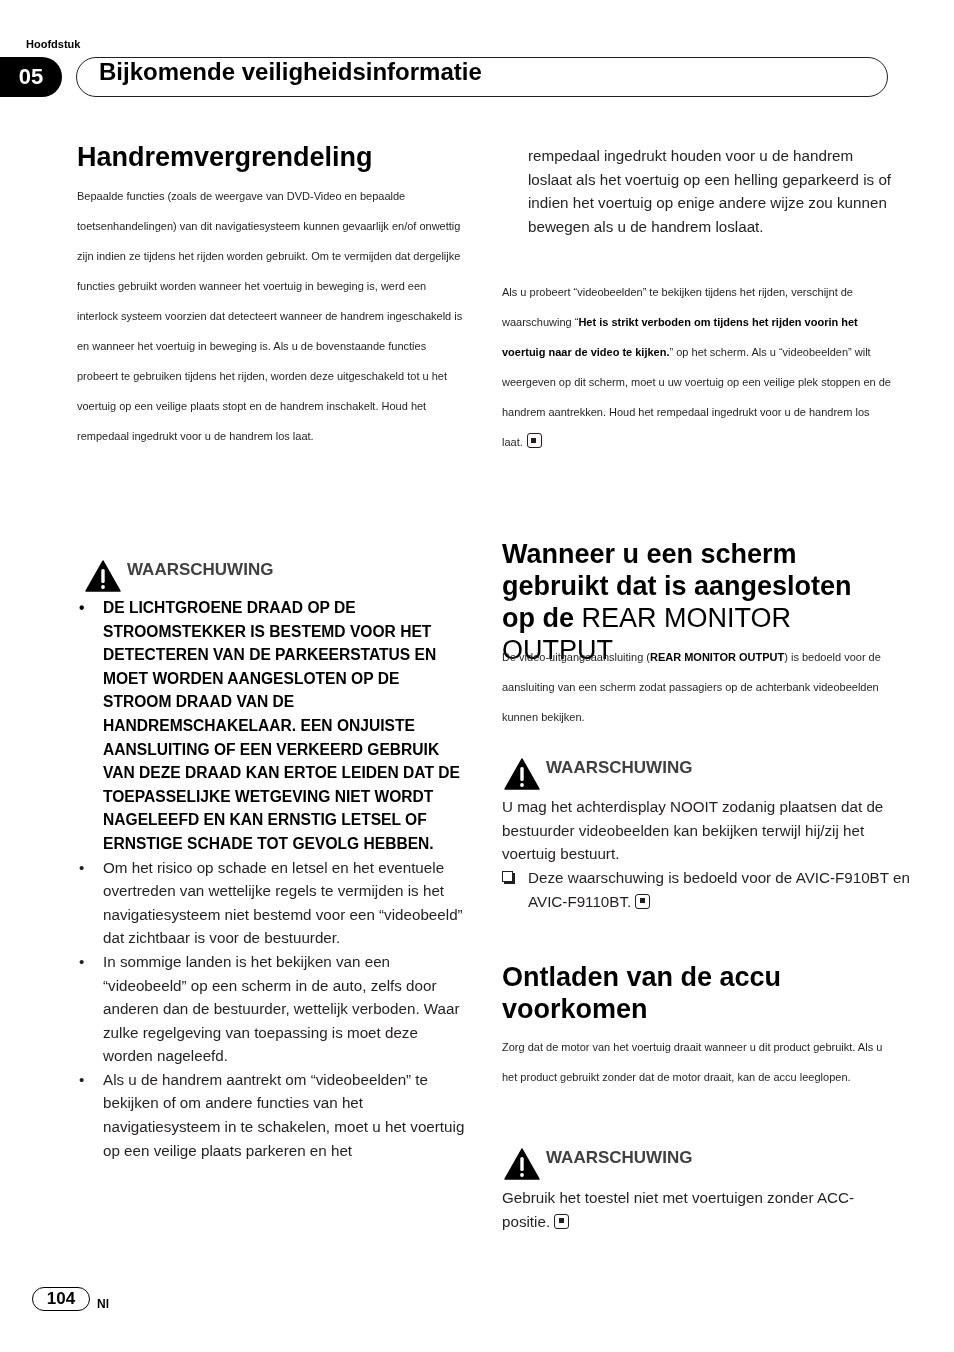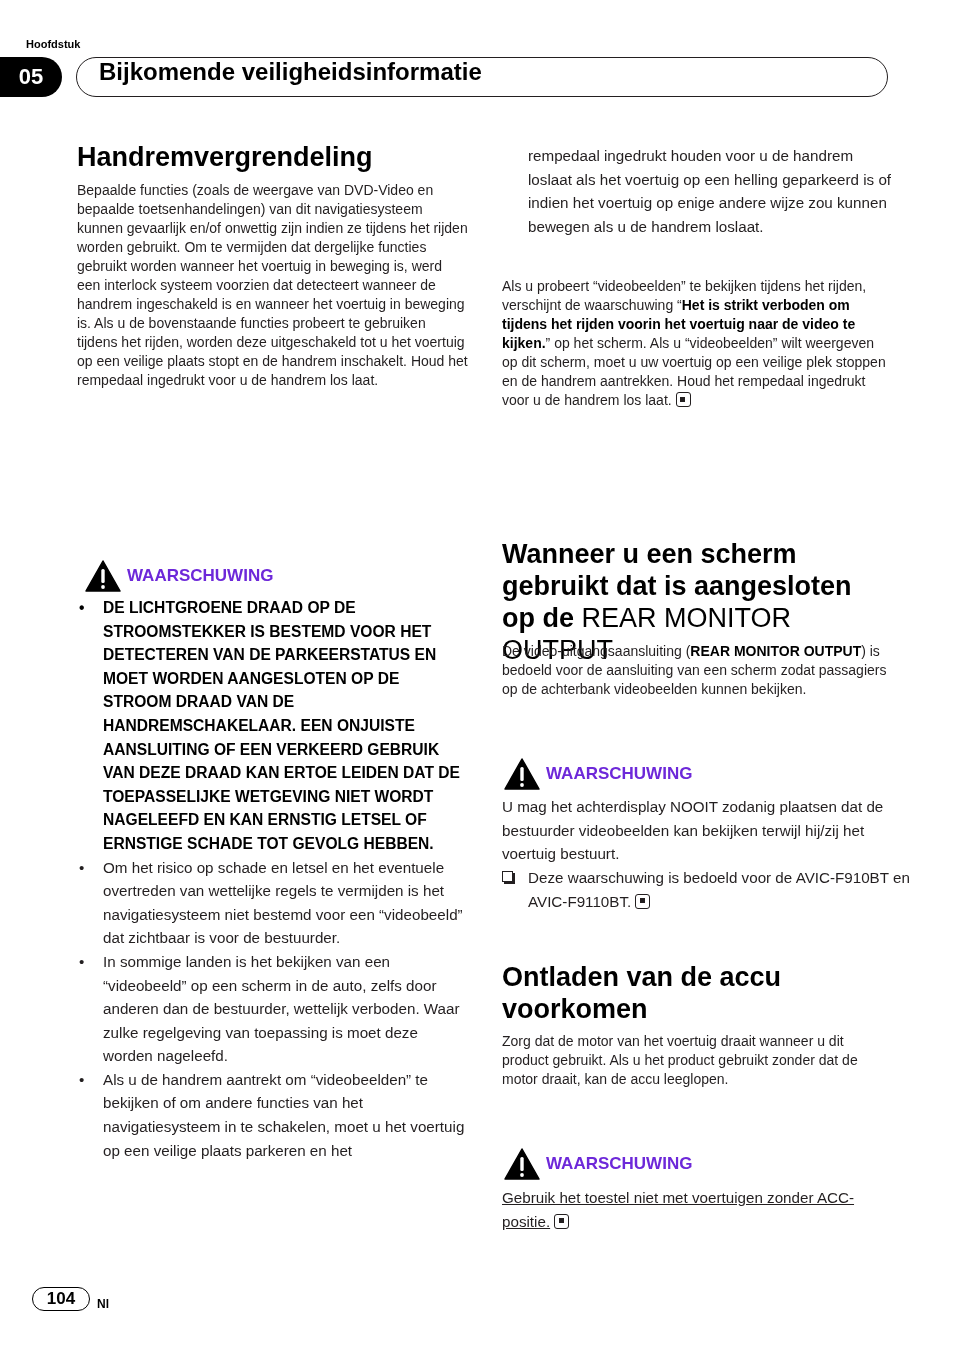--- a/index.html
+++ b/index.html
@@ -11,24 +11,24 @@
          display: flex; align-items: center; justify-content: center; padding-left: 0; box-sizing: border-box; }
   .chapter-title-box { position: absolute; left: 76px; top: 57px; width: 812px; height: 40px;
          border: 1.3px solid #231f20; border-radius: 20px; box-sizing: border-box;
          display: flex; align-items: flex-start; padding-left: 22px; }
   .chapter-title { font-size: 24px; font-weight: bold; color: #000; }
   .col { position: absolute; top: 0; }
   .col-left { left: 77px; width: 392px; }
   .col-right { left: 502px; width: 390px; }
   h2 { margin: 0; font-size: 27px; font-weight: bold; color: #000; line-height: 32px; }
   h2 .plain { font-weight: normal; }
-  .p { font-size: 14px; line-height: 19px; color: #231f20; margin: 0; }
+  .p { font-size: 11px; line-height: 30px; color: #231f20; margin: 0; }
   .p b { color: #000; }
   .sm { font-size: 15.2px; line-height: 23.6px; }
-  .warn-head { display: flex; align-items: center; gap: 6px; font-weight: bold; font-size: 17px; color: #6d28d9; }
+  .warn-head { display: flex; align-items: flex-start; gap: 6px; font-weight: bold; font-size: 17px; color: #404040; }
   .warn-icon { width: 36px; height: 32px; display: inline-block; }
   .bullets { list-style: none; margin: 0; padding: 0; }
   .bullets li { position: relative; padding-left: 26px; font-size: 15.2px; line-height: 23.6px; color: #231f20; }
   .bullets li::before { content: "•"; position: absolute; left: 2px; top: 0; }
   .bullets li.caps { font-weight: bold; color: #000; font-size: 15.6px; }
   .end-mark { display: inline-block; width: 15px; height: 15px; border: 1.5px solid #231f20; border-radius: 3px;
          box-sizing: border-box; position: relative; vertical-align: -2px; margin-left: 4px; }
   .end-mark::after { content: ""; position: absolute; left: 3.5px; top: 3.5px; width: 5px; height: 5px; background: #231f20; }
   .note { position: relative; padding-left: 26px; font-size: 15.2px; line-height: 23.6px; }
   .note-icon { position: absolute; left: 0; top: 5px; width: 11px; height: 11px; border: 1.3px solid #231f20;
@@ -101,17 +101,17 @@
   <div class="abs" style="top:1148px; left:2px; width:388px;">
     <div class="warn-head">
       <svg class="warn-icon" viewBox="0 0 36 32">
         <path d="M18 1 L35 31 L1 31 Z" fill="#000" stroke="#000" stroke-width="1.5" stroke-linejoin="round"></path>
         <rect x="16.3" y="9" width="3.4" height="14" rx="1.5" fill="#fff"></rect>
         <circle cx="18" cy="27" r="1.9" fill="#fff"></circle>
       </svg>
       <span>WAARSCHUWING</span>
     </div>
   </div>
-  <p class="p sm abs" style="top:1186px; left:0; width:390px;text-decoration:underline;"><span>Gebruik het toestel niet met voertuigen zonder ACC-positie.</span><span class="end-mark"></span></p>
+  <p class="p sm abs" style="top:1186px; left:0; width:390px;"><span>Gebruik het toestel niet met voertuigen zonder ACC-positie.</span><span class="end-mark"></span></p>
 </div>
 
 <div class="page-num">104</div>
 <div class="lang">Nl</div>
 
 </body></html>

